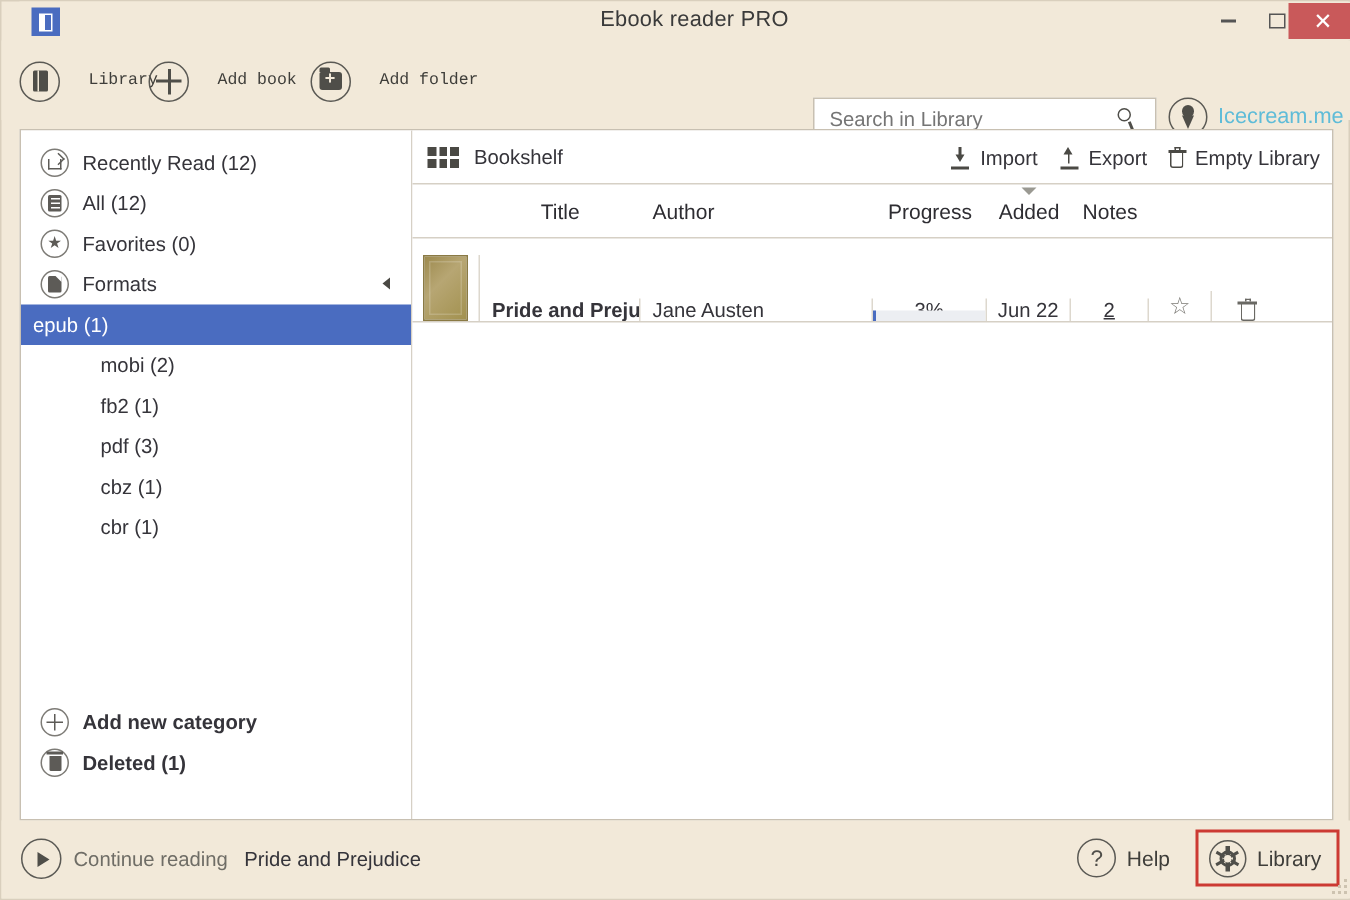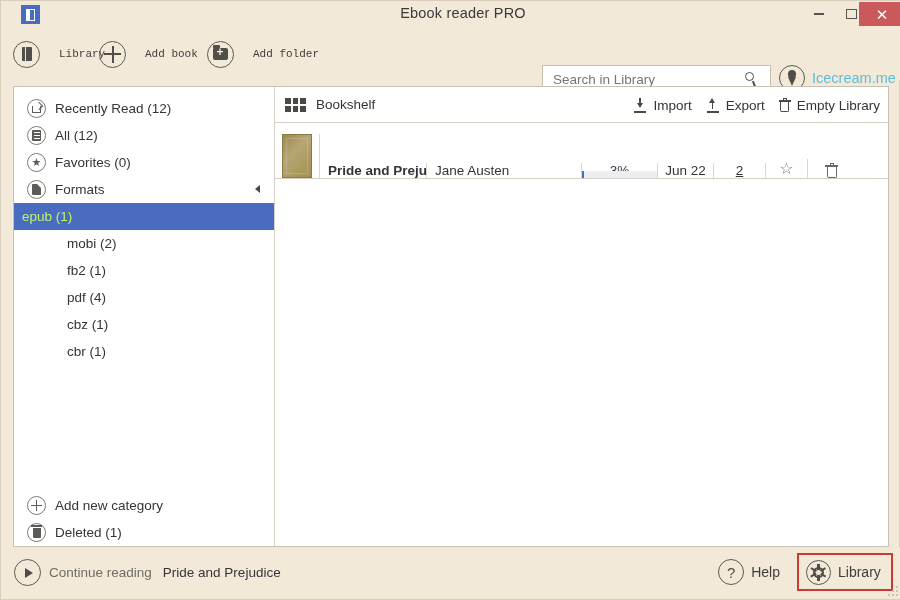--- a/index.html
+++ b/index.html
@@ -214,28 +214,29 @@
   .sub-item {
     height: 27px;
     display: flex; align-items: center;
     padding-left: 53px;
     font-size: 13.5px;
     color: #35343a;
     cursor: default;
   }
   .sub-item.selected {
     background: #4a6cc0;
-    color: #bef264;
+    color: #ffffff;
     padding-left: 8px;
   }
 
   #sidebar-bottom {
     position: absolute;
-    left: 0; bottom: 0;
+    left: 0; bottom: 24px;
     width: 100%;
+    font-weight: bold;
   }
 
   
   #main-area {
     flex: 1;
     position: relative;
     background: #ffffff;
   }
   #main-header {
     height: 36px;
@@ -496,21 +497,21 @@
       <div class="sub-item selected">
         <span>epub (1)</span>
       </div>
       <div class="sub-item">
         <span>mobi (2)</span>
       </div>
       <div class="sub-item">
         <span>fb2 (1)</span>
       </div>
       <div class="sub-item">
-        <span>pdf (4)</span>
+        <span>pdf (3)</span>
       </div>
       <div class="sub-item">
         <span>cbz (1)</span>
       </div>
       <div class="sub-item">
         <span>cbr (1)</span>
       </div>
 
       <div id="sidebar-bottom">
         <div class="side-item">
@@ -564,20 +565,35 @@
             <span class="ic-trash2">
               <span class="hnd"></span>
                 <span class="lid"></span>
                 <span class="can"></span>
             </span>
             <span class="lbl">Empty Library</span>
           </div>
         </div>
       </div>
 
+      <div id="table-head">
+        <div class="th col-cover"></div>
+        <div class="th col-title">Title</div>
+        <div class="th col-author">
+          <span style="display:block;text-align:left;padding-left:8px">Author</span>
+        </div>
+        <div class="th col-progress">Progress</div>
+        <div class="th col-added">
+          <span class="sort-caret"></span>
+          <span>Added</span>
+        </div>
+        <div class="th col-notes">Notes</div>
+        <div class="th col-fav"></div>
+        <div class="th col-del"></div>
+      </div>
 
       <div id="table-body">
         <div class="book-row">
           <div class="cell cover-cell col-cover">
             <span class="book-cover"></span>
           </div>
           <div class="cell title-cell col-title">Pride and Preju</div>
           <div class="cell author-cell col-author">Jane Austen</div>
           <div class="cell progress-cell col-progress">
             <span>3%</span>

